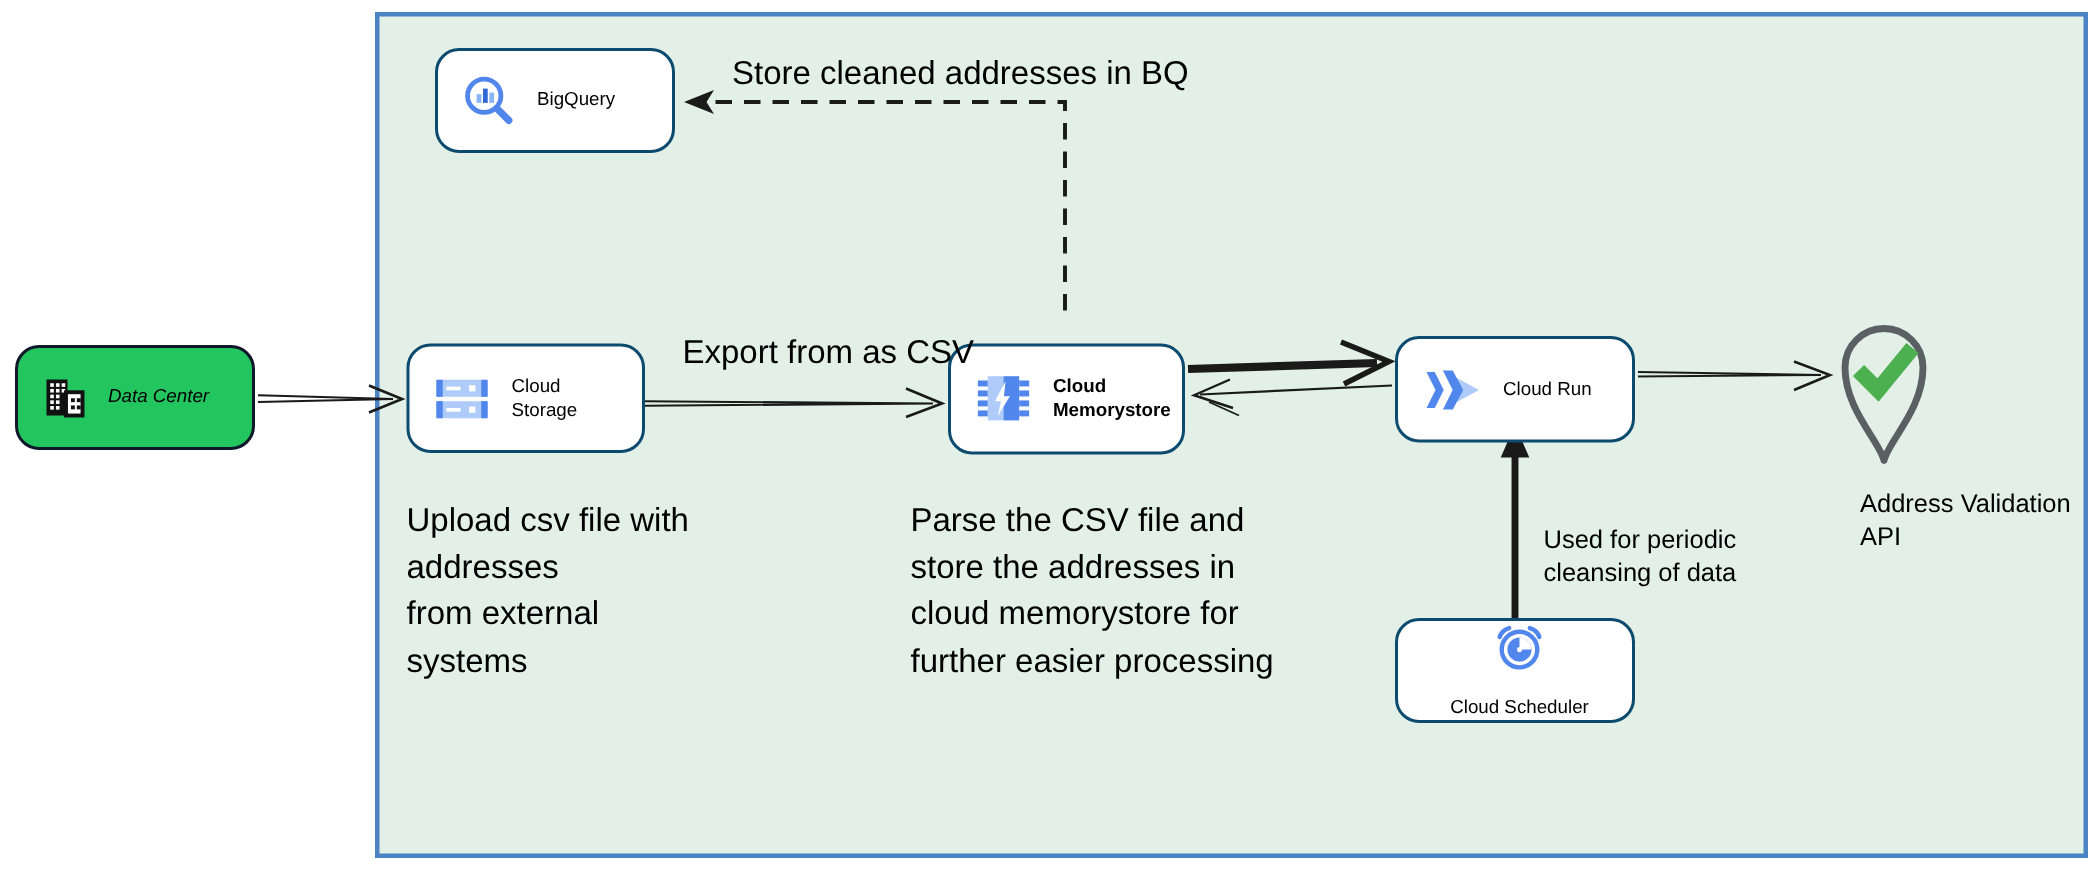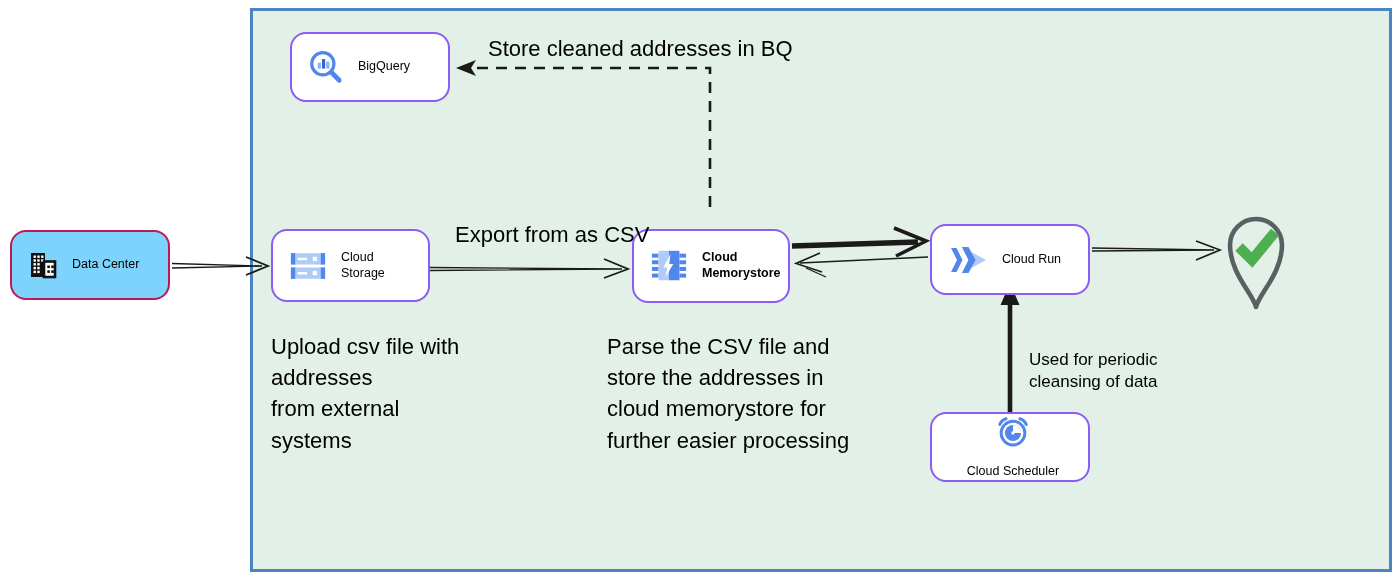--- a/index.html
+++ b/index.html
@@ -5,25 +5,25 @@
   html,body{margin:0;padding:0;background:#fff;}
   .stage{
     position:relative;width:1400px;height:580px;background:#ffffff;
     font-family:"Liberation Sans",sans-serif;overflow:hidden;color:#000;
   }
   .container-box{
     position:absolute;left:250px;top:8px;width:1142px;height:564px;
     background:#e2f0e7;border:3px solid #4a84c4;box-sizing:border-box;
   }
   .node{
-    position:absolute;background:#ffffff;border:2px solid #8b5cf6;border-radius:16px;
+    position:absolute;background:#ffffff;border:2px solid #0c4a6e;border-radius:16px;
     display:flex;align-items:center;box-sizing:border-box;padding:0 10px 0 16px;gap:14px;
   }
   .node-label{font-size:12.5px;line-height:1.25;white-space:pre-line;}
-  .dc-node{background:#7dd3fc;border:2px solid #be185d;}
+  .dc-node{background:#22c55e;border:2px solid #0f172a;font-style:italic;}
   .note{position:absolute;font-size:22px;line-height:1.42;white-space:pre-line;}
   .note-sm{position:absolute;font-size:17px;line-height:1.3;white-space:pre-line;}
   .arrow-layer{position:absolute;left:0;top:0;pointer-events:none;}
   .icon{display:flex;align-items:center;justify-content:center;flex:0 0 auto;}
   .pin-wrap{position:absolute;left:1221px;top:208px;width:70px;height:104px;}
 </style>
 </head>
 <body>
 
 <div class="stage">
@@ -184,20 +184,22 @@
   </div>
 
   <div class="pin-wrap">
     <span class="icon">
       <svg width="70" height="104" viewBox="0 0 70 104">
         <path d="M35,99 C32,86 9,65 9,37 a26,26 0 1 1 52,0 C61,65 38,86 35,99 Z" stroke="#5a5f63" stroke-width="4.6" fill="none" stroke-linejoin="round"></path>
         <polyline points="18,39 31,52 54,24" stroke="#4caf50" stroke-width="10.5" fill="none"></polyline>
       </svg>
     </span>
   </div>
+  <div class="note-sm" style="left:1240px;top:325px;width:160px;">Address Validation
+API</div>
 
   <div class="note" style="left:488px;top:33px;">Store cleaned addresses in BQ</div>
 
   <div class="note" style="left:455px;top:219px;">Export from as CSV</div>
 
   <div class="note" style="left:271px;top:331px;">Upload csv file with
 addresses
 from external
 systems</div>
 

